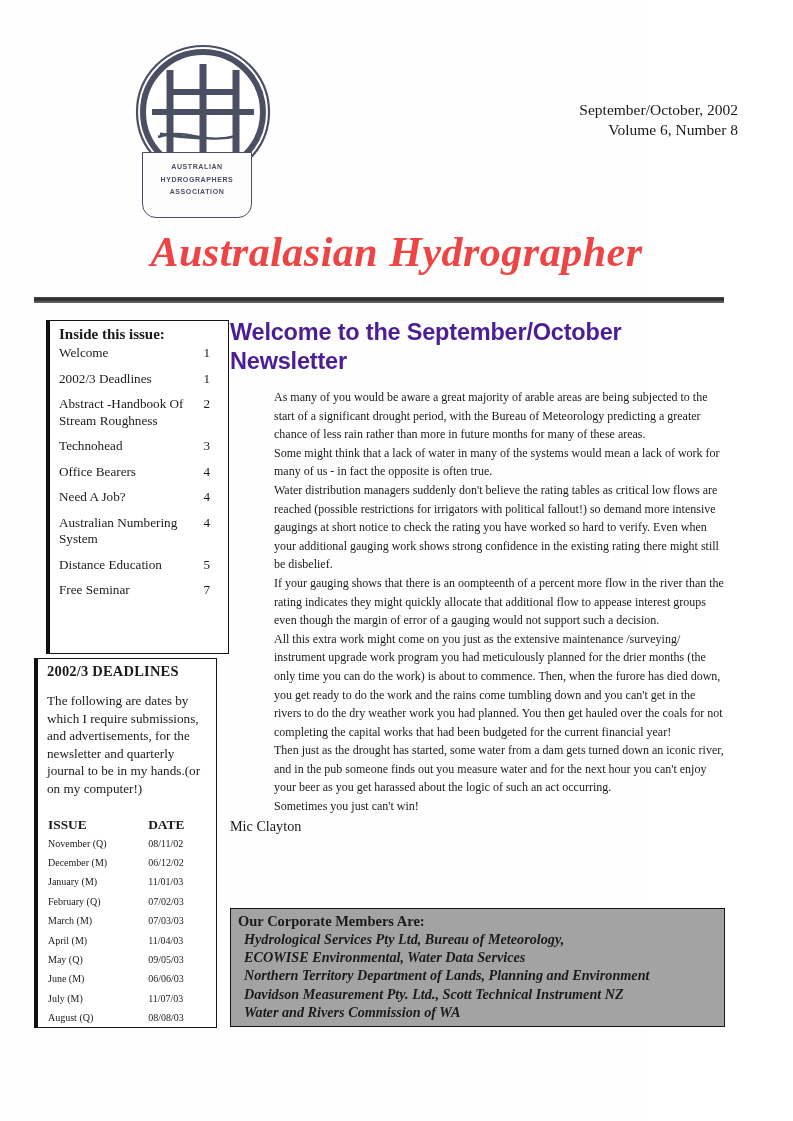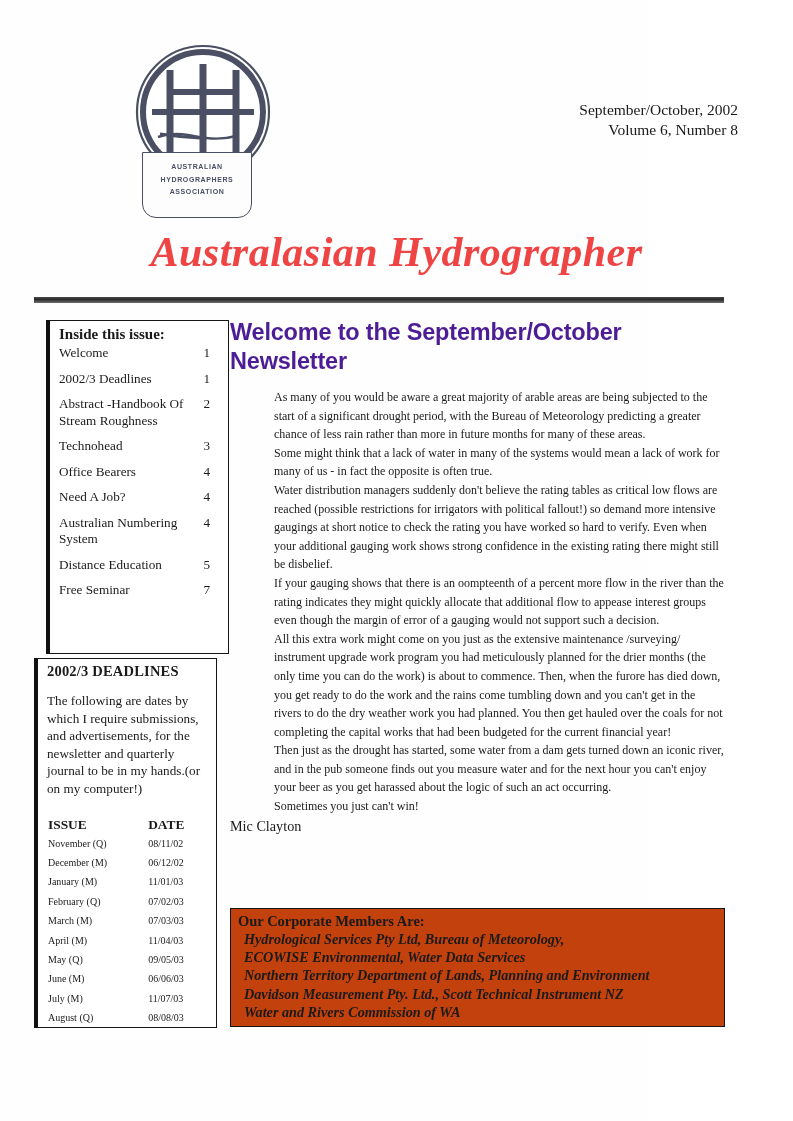--- a/index.html
+++ b/index.html
@@ -192,21 +192,21 @@
   }
 
   .members-box {
     position: absolute;
     left: 230px; top: 908px;
     width: 495px;
     height: 119px;
     border: 1.4px solid #141414;
     box-sizing: border-box;
     padding: 4px 6px 0 7px;
-    background: #c2410c;
+    background: #a3a3a3;
   }
   .members-title {
     font-size: 14.5px;
     font-weight: bold;
   }
   .members-line {
     font-size: 14.2px;
     font-weight: bold;
     font-style: italic;
     line-height: 18.2px;

